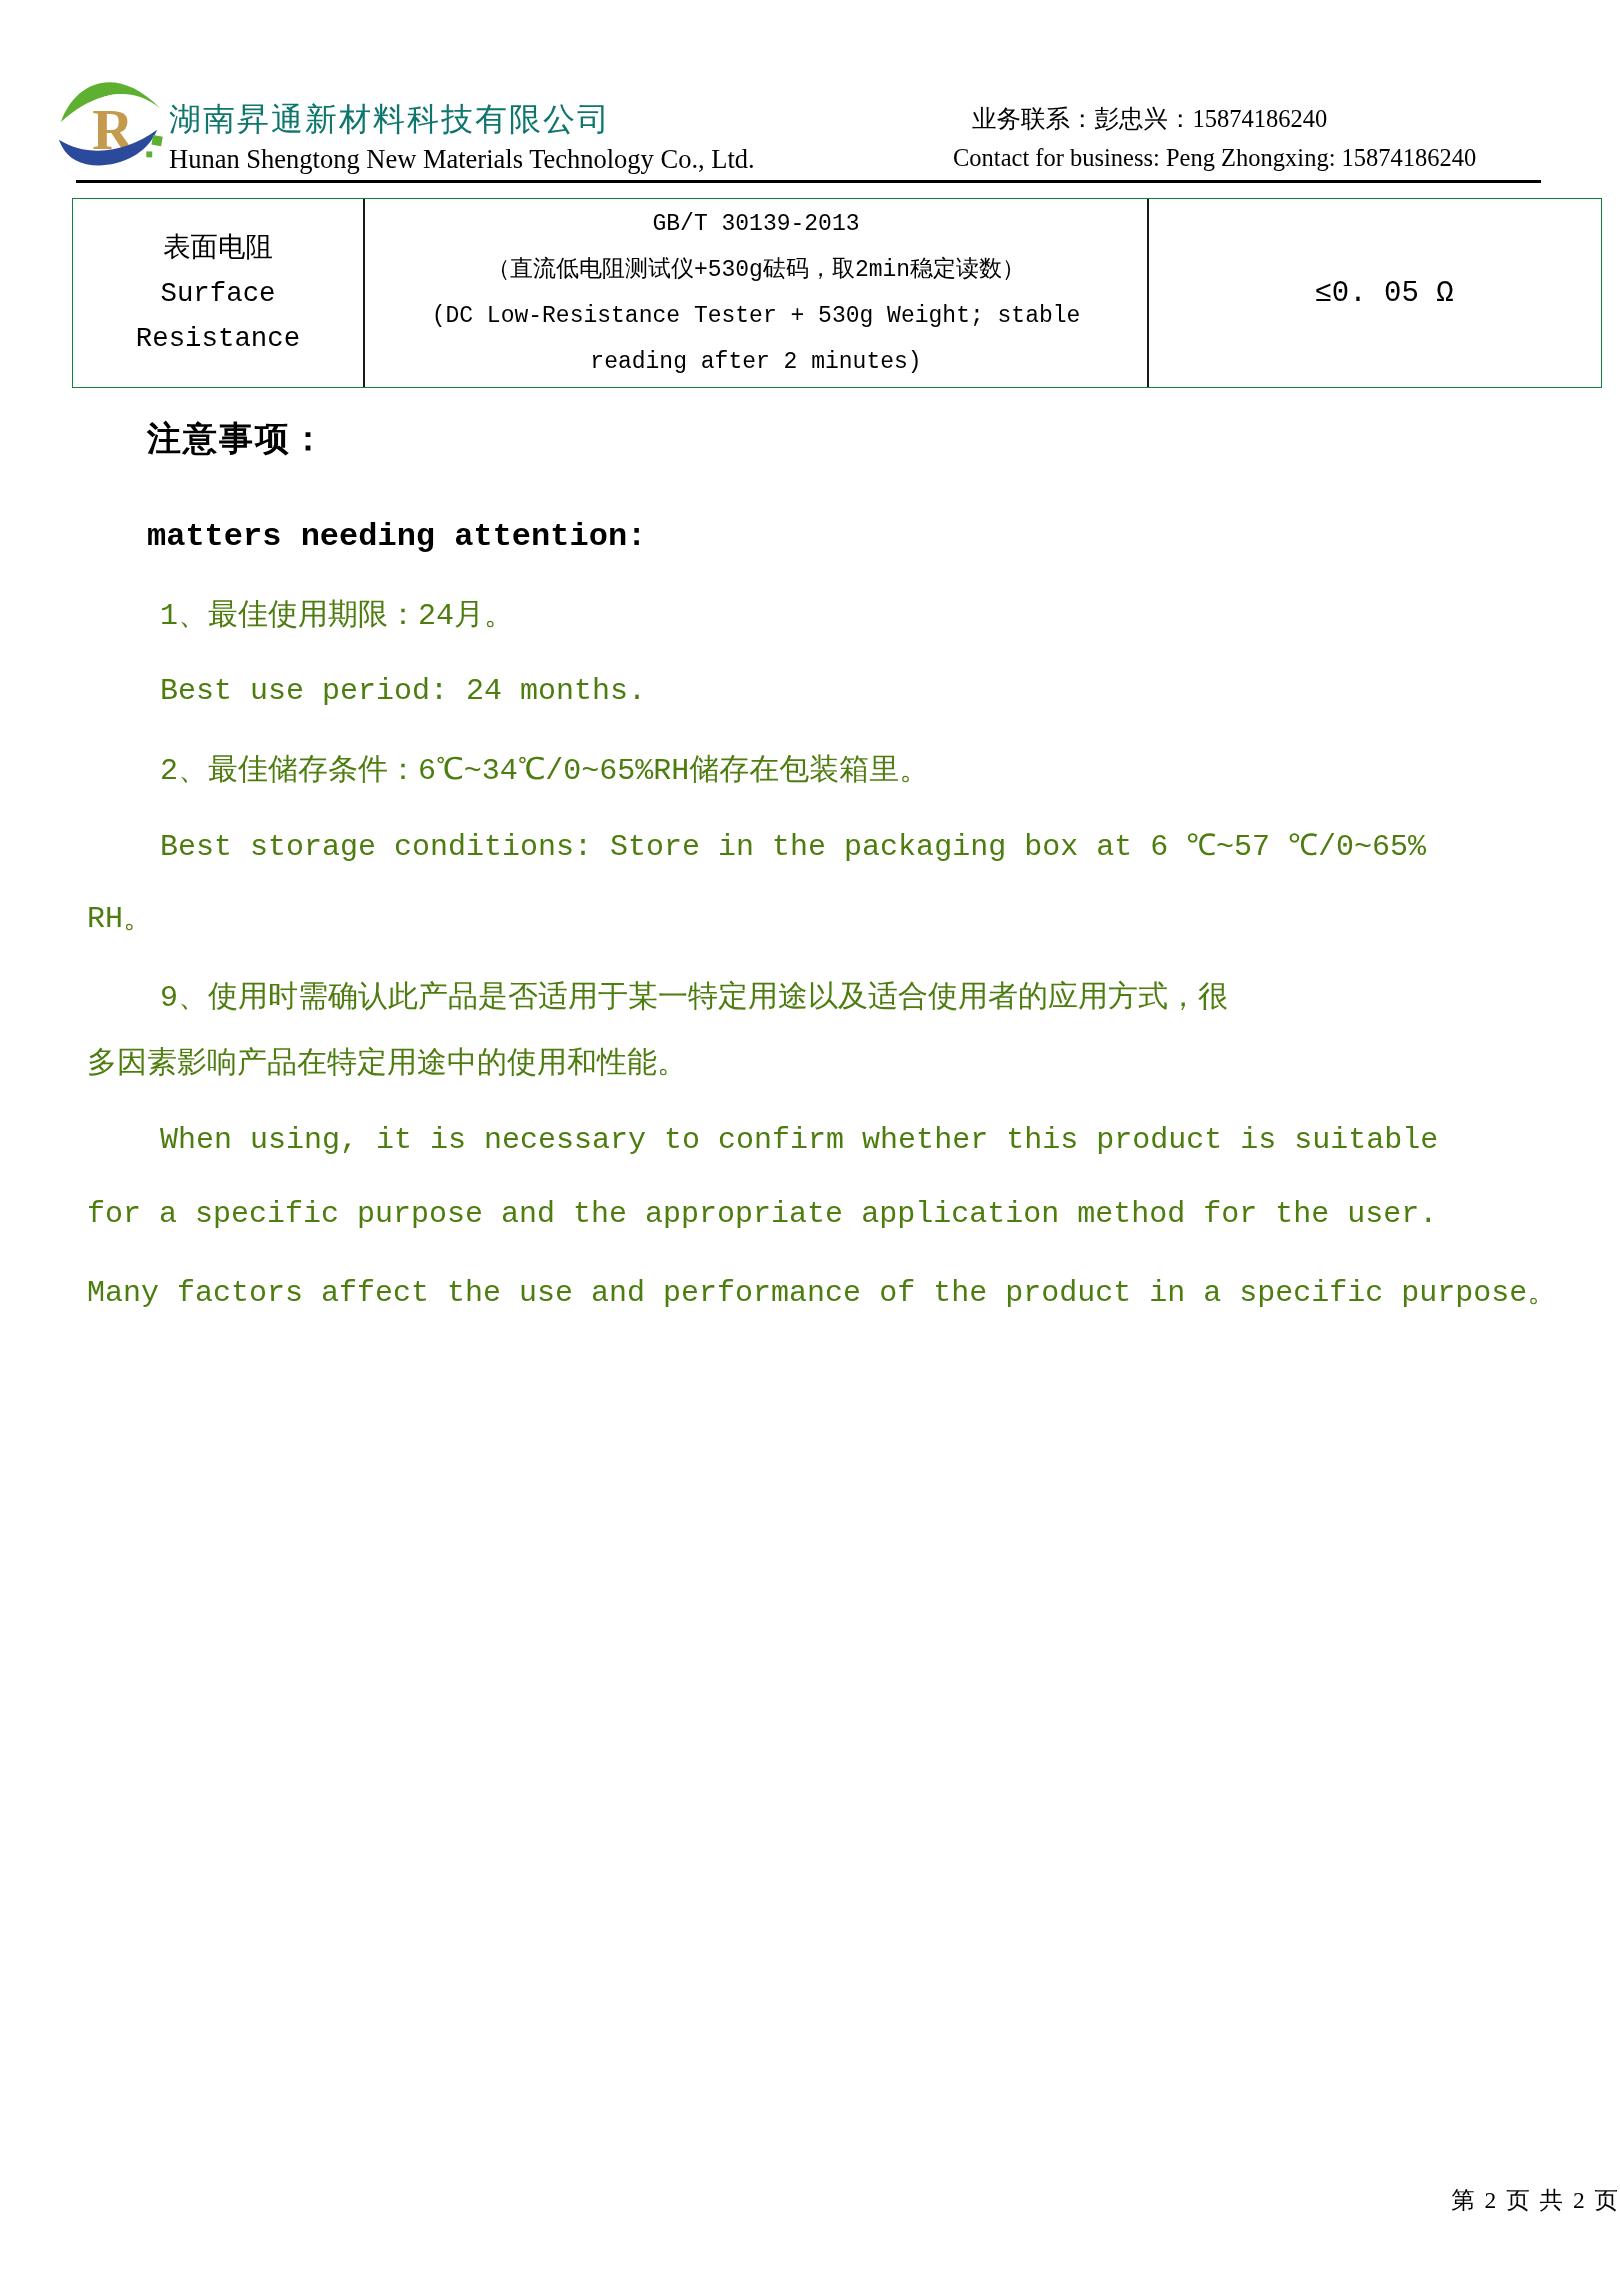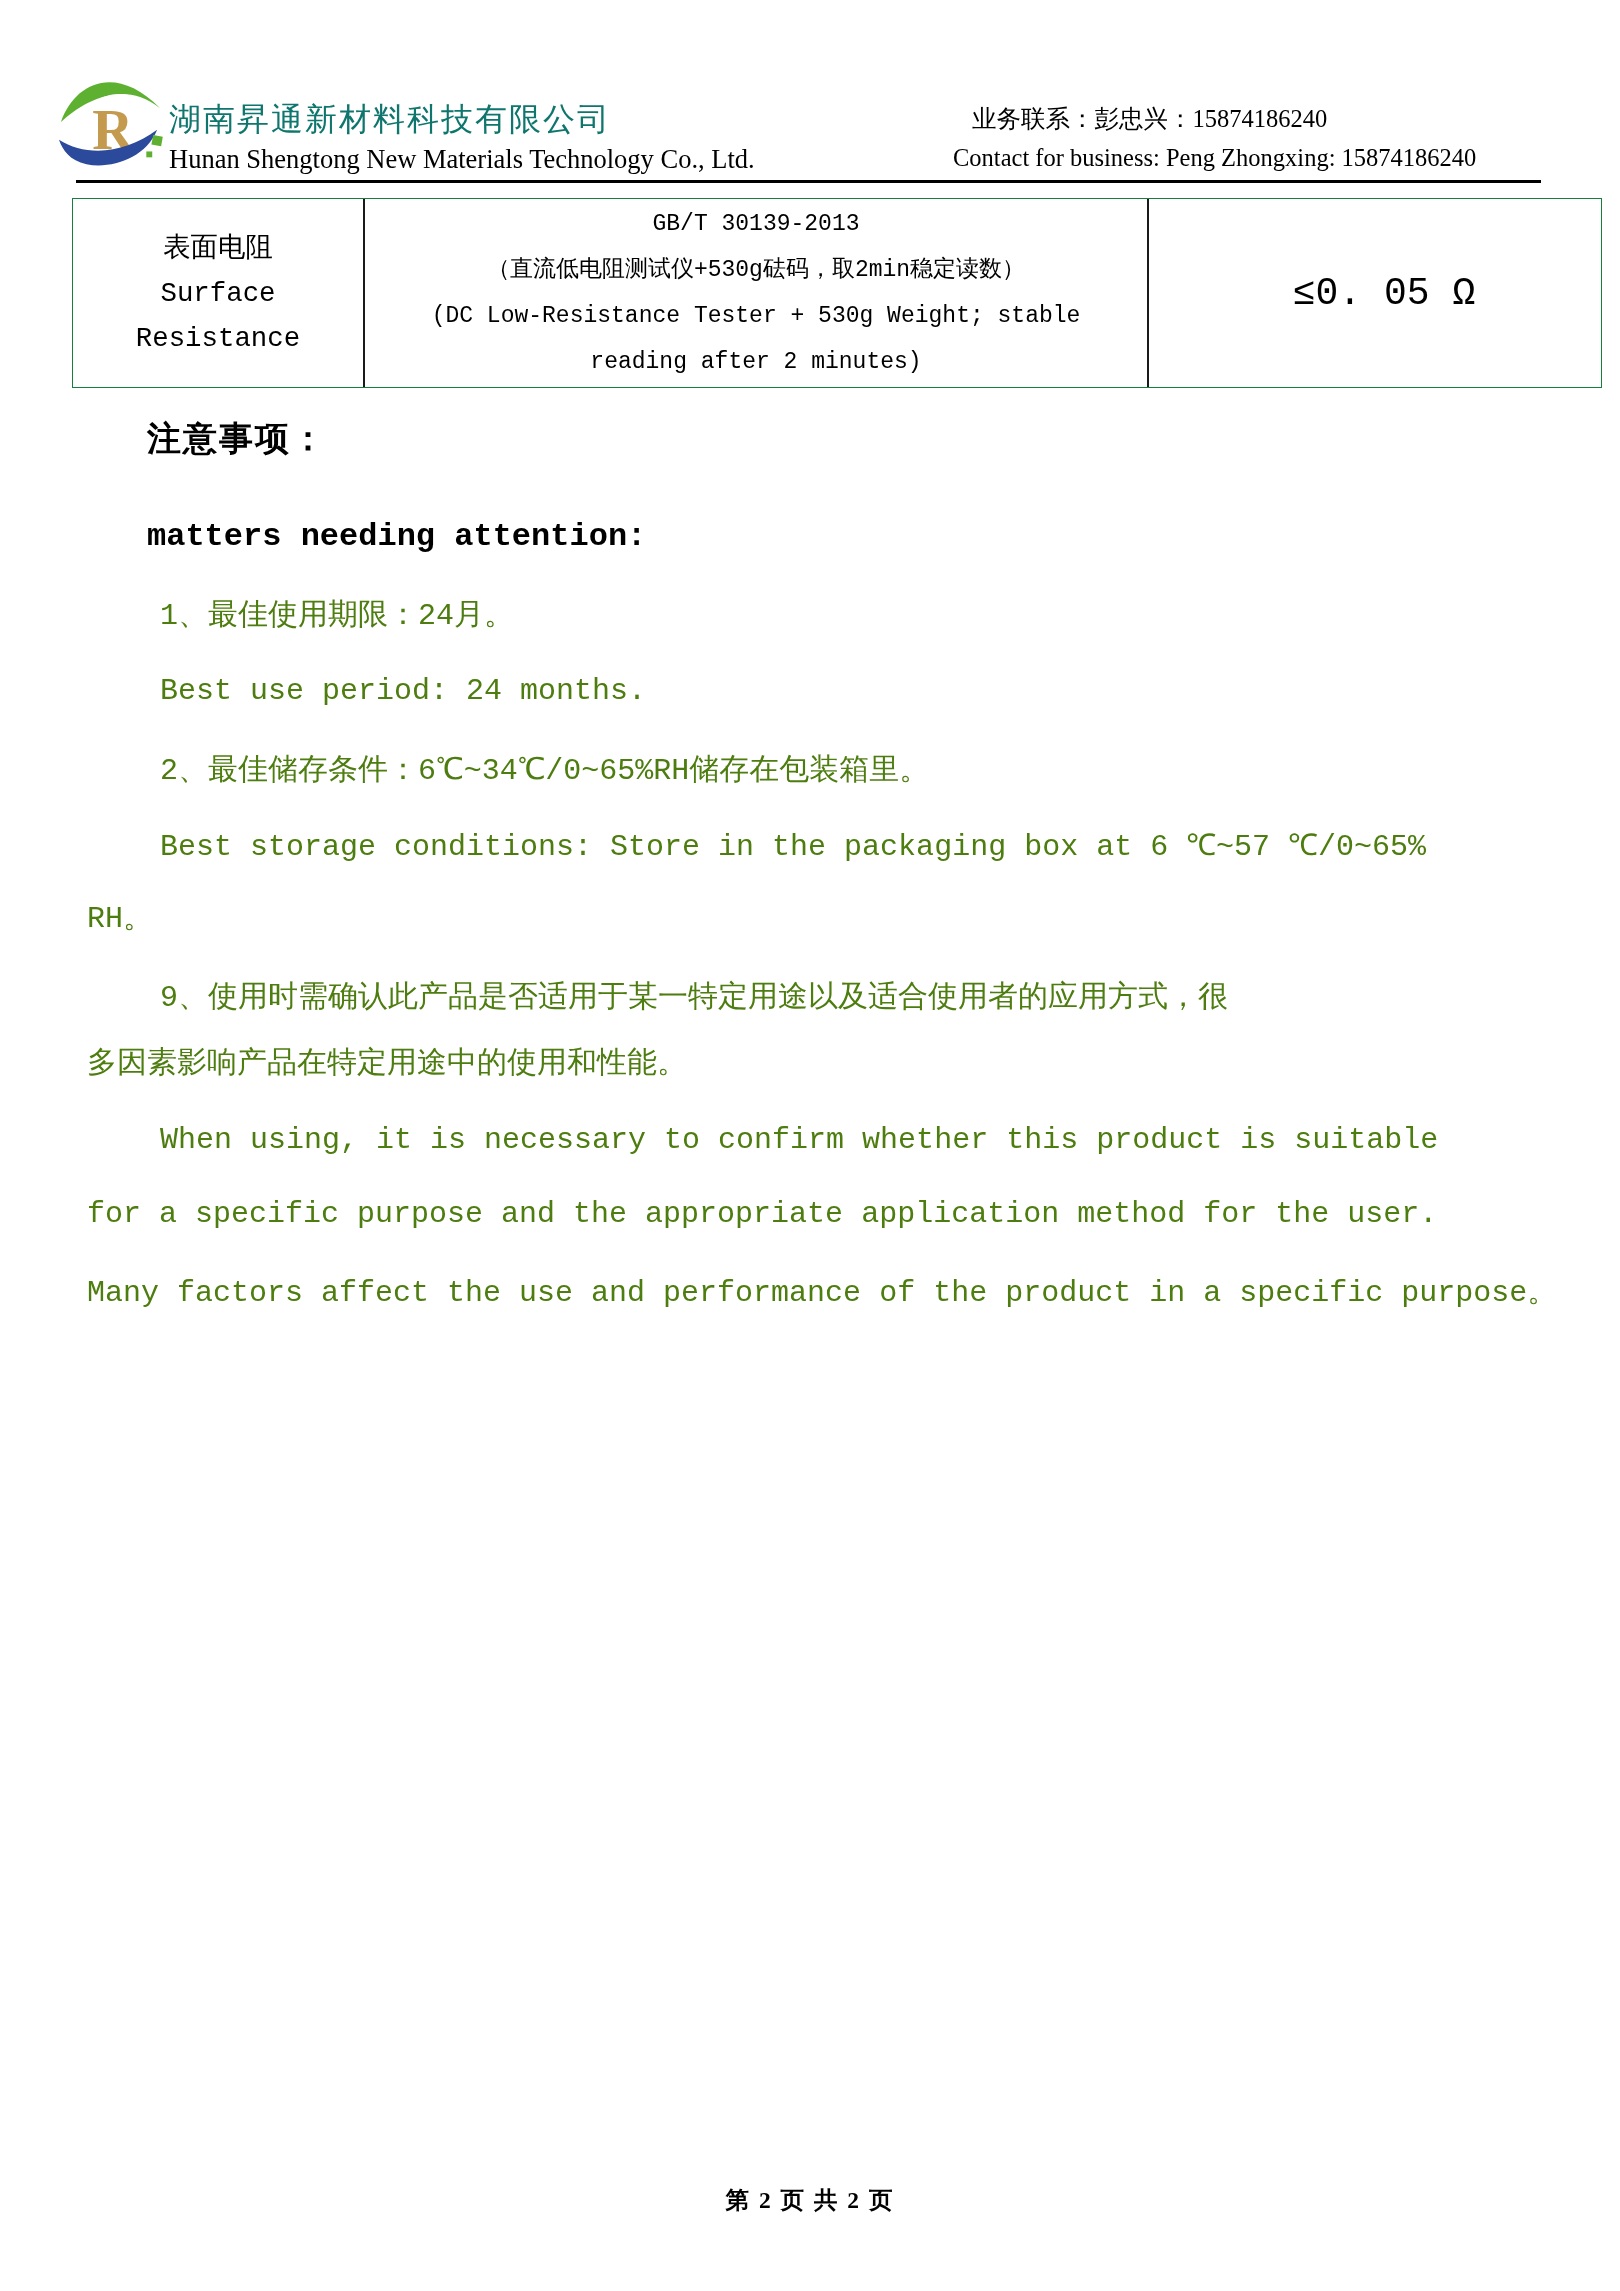--- a/index.html
+++ b/index.html
@@ -33,43 +33,43 @@
     position:absolute;left:44px;top:198px;width:1528px;height:188px;
     border:1px solid #15803d;display:grid;grid-template-columns:290px 784px 454px;margin-left:28px;
   }
   .cell{
     display:flex;flex-direction:column;justify-content:center;align-items:center;
     text-align:center;font-family:"Liberation Mono","DejaVu Sans Mono",monospace;
   }
   .cell + .cell{border-left:2px solid #1a1a1a;}
   .cell-item{font-size:27.4px;line-height:45px;}
   .cell-method{font-size:23px;line-height:46px;}
-  .cell-value{font-size:38px;padding-left:18px;}
+  .cell-value{font-size:29px;padding-left:18px;}
   
   .n{
     position:absolute;margin:13px;font-size:30px;color:#4d7c0f;white-space:nowrap;
     font-family:"Liberation Mono","DejaVu Sans Mono",monospace;
     text-align:right;
   }
   .ind{left:147px;}
   .noind{left:74px;}
   .notes-title-zh{
     position:absolute;left:147px;top:416px;margin:0;font-size:34px;font-weight:700;
     font-family:"Liberation Serif","DejaVu Serif",serif;letter-spacing:2px;
   }
   .notes-title-en{
     position:absolute;left:147px;top:518px;margin:0;font-size:32px;font-weight:700;
     font-family:"Liberation Mono","DejaVu Sans Mono",monospace;
   }
   .t1{top:581px;} .t2{top:661px;} .t3{top:736px;} .t4{top:810px;} .t5{top:884px;}
   .t6{top:963px;} .t7{top:1029px;} .t8{top:1110px;} .t9{top:1184px;} .t10{top:1258px;}
   
   .footer{
-    position:absolute;left:0;top:2184px;width:100%;text-align:center;
-    font-size:23.5px;letter-spacing:2px;font-family:"Liberation Serif",serif;font-weight:bold;
+    position:absolute;left:0;top:2184px;width:100%;text-align:right;
+    font-size:23.5px;letter-spacing:2px;font-family:"Liberation Serif",serif;
   }
 </style>
 </head>
 <body>
 
 <div class="page">
 
   <div>
     <svg class="logo" viewBox="0 0 112 110" width="110" height="108" aria-hidden="true">
       <path d="M6 56 C20 16 62 -4 107 42 C70 12 30 34 6 56 Z" fill="#5eb130"></path>

